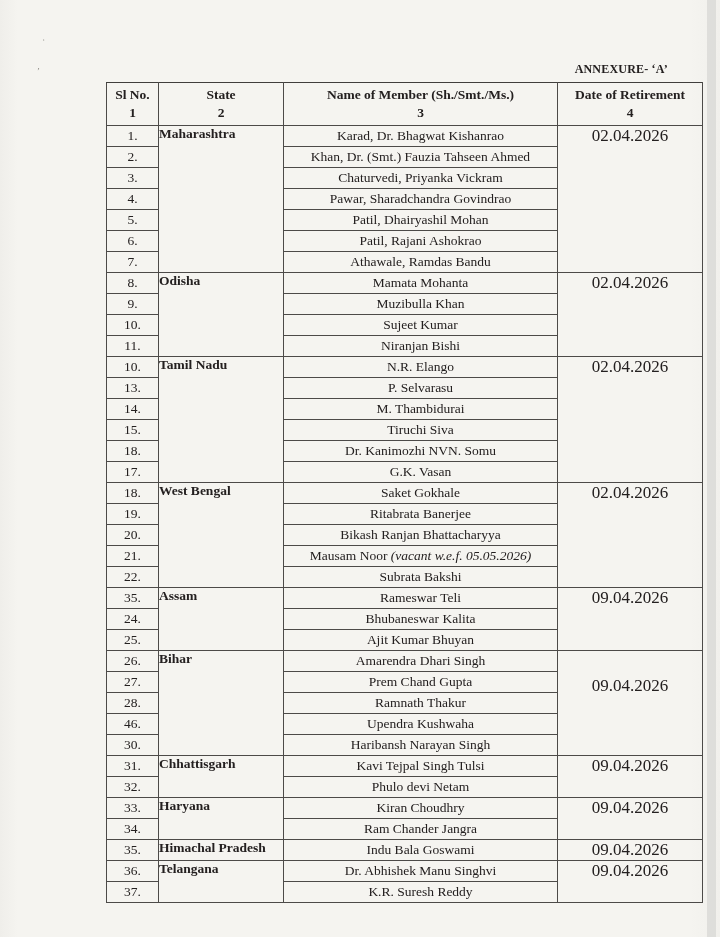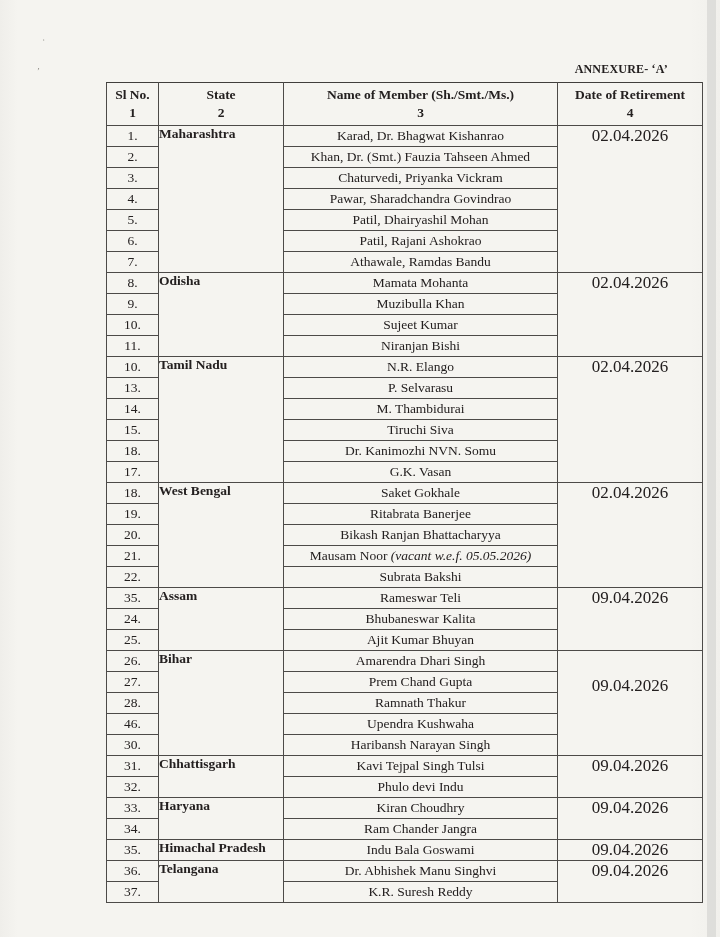--- a/index.html
+++ b/index.html
@@ -254,21 +254,21 @@
         <td class="name"><span>Haribansh Narayan Singh</span></td>
       </tr>
       <tr class="member-row group-start">
         <td class="sl">31.</td>
         <td class="state" rowspan="2">Chhattisgarh</td>
         <td class="name"><span>Kavi Tejpal Singh Tulsi</span></td>
         <td class="date" rowspan="2">09.04.2026</td>
       </tr>
       <tr class="member-row">
         <td class="sl">32.</td>
-        <td class="name"><span>Phulo devi Indu</span></td>
+        <td class="name"><span>Phulo devi Netam</span></td>
       </tr>
       <tr class="member-row group-start">
         <td class="sl">33.</td>
         <td class="state" rowspan="2">Haryana</td>
         <td class="name"><span>Kiran Choudhry</span></td>
         <td class="date" rowspan="2">09.04.2026</td>
       </tr>
       <tr class="member-row">
         <td class="sl">34.</td>
         <td class="name"><span>Ram Chander Jangra</span></td>

